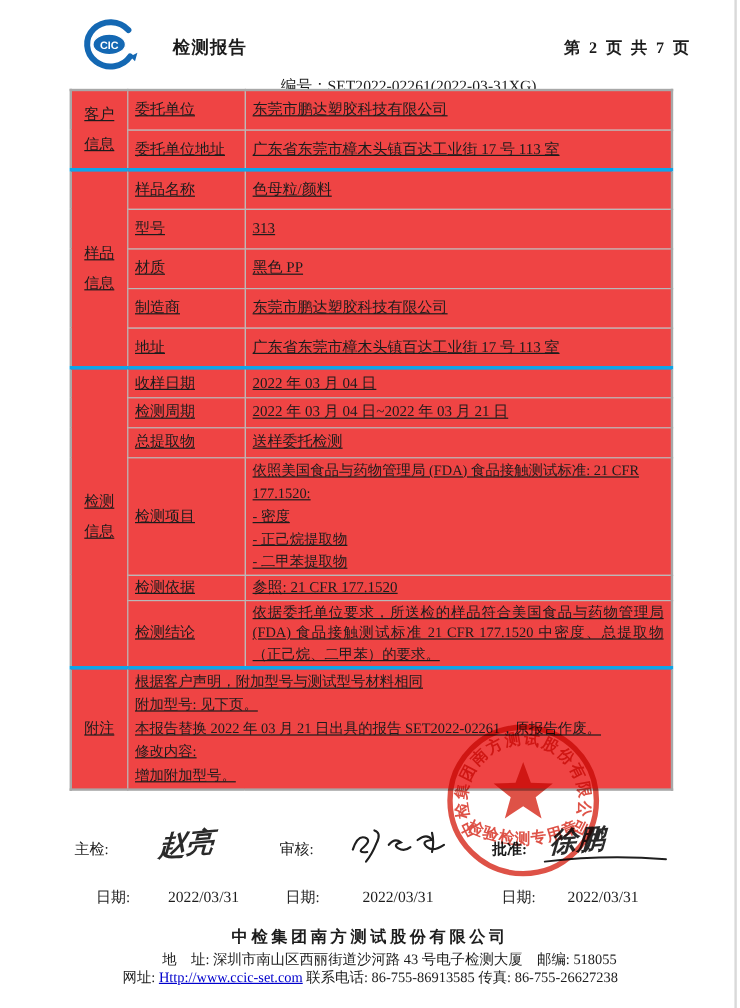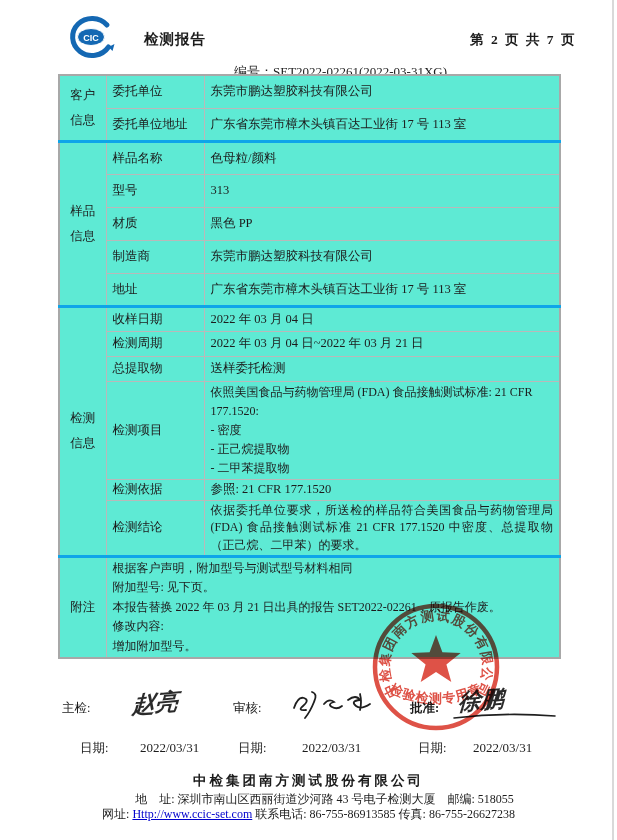--- a/index.html
+++ b/index.html
@@ -18,21 +18,21 @@
   table.report{
     position:absolute;left:58px;top:74px;width:501px;
     border-collapse:collapse;table-layout:fixed;
     font-size:12.5px;
   }
   table.report col.c1{width:47px;}
   table.report col.c2{width:98px;}
   table.report col.c3{width:356px;}
   table.report td{
     border:1px solid #b9b9b9;vertical-align:middle;
-    padding:1px 6px;background:#5eead4;
+    padding:1px 6px;background:#ef4444;text-decoration:underline;
   }
   table.report{border:2px solid #a8a8a8;}
   tr.sec-top td{border-top:3px solid #0ea5e9;}
   td.sec{text-align:center;padding:2px 2px;line-height:25px;}
   td.lbl{padding-left:8px;}
   td.val{padding-left:12px;padding-right:8px;}
   tr.r33{height:33px;}
   tr.r25{height:25px;}
   tr.r20{height:21px;}
   td.multi{padding-top:4px;padding-bottom:4px;font-size:12px;}

